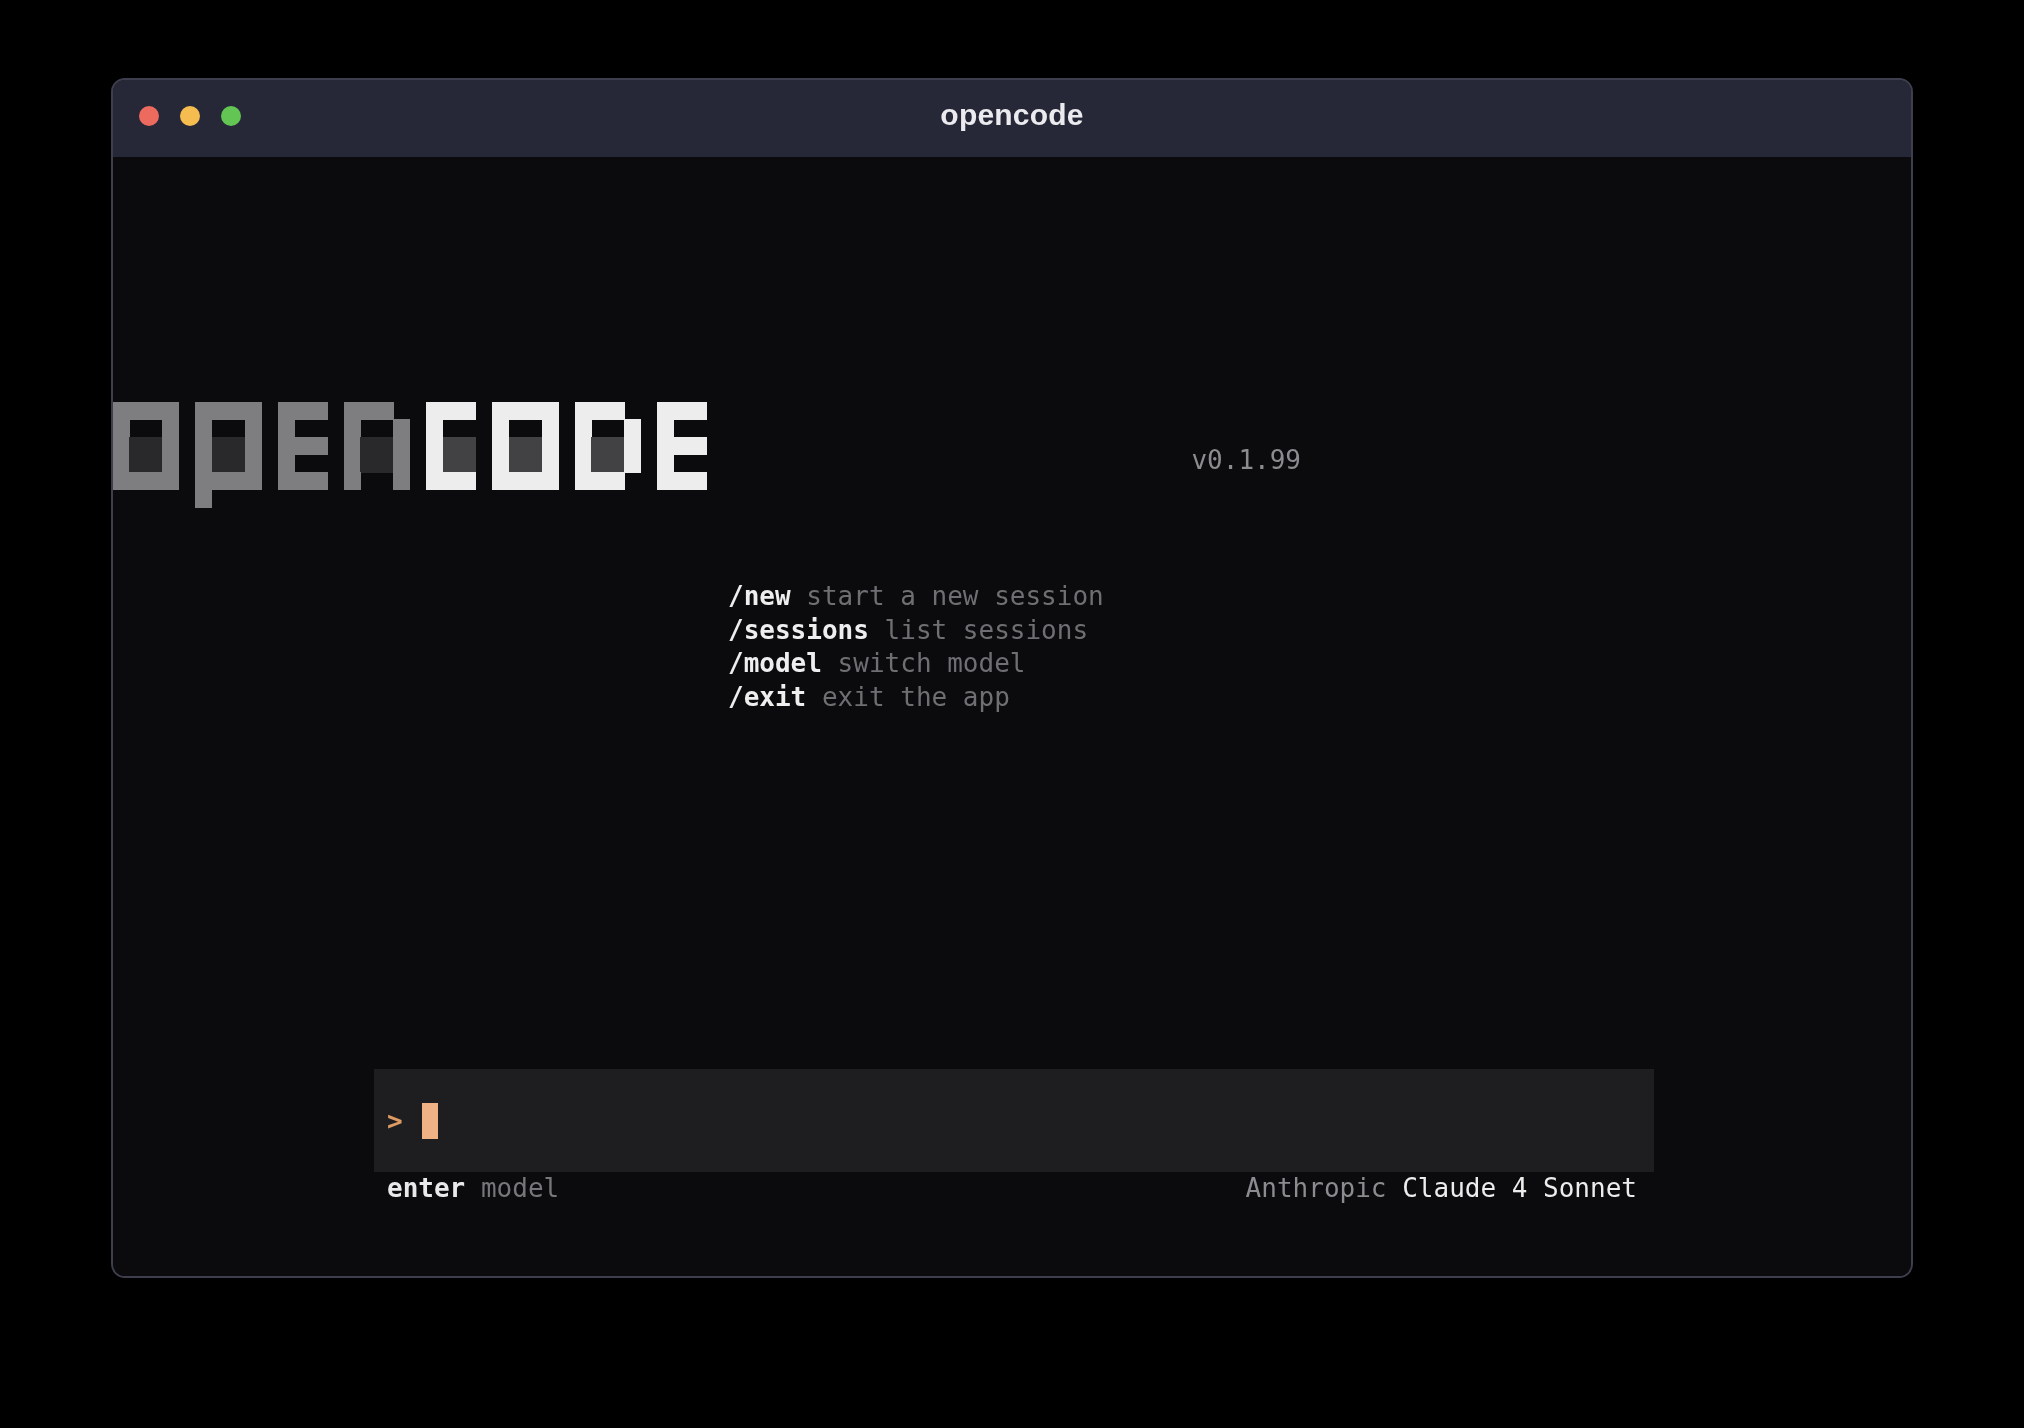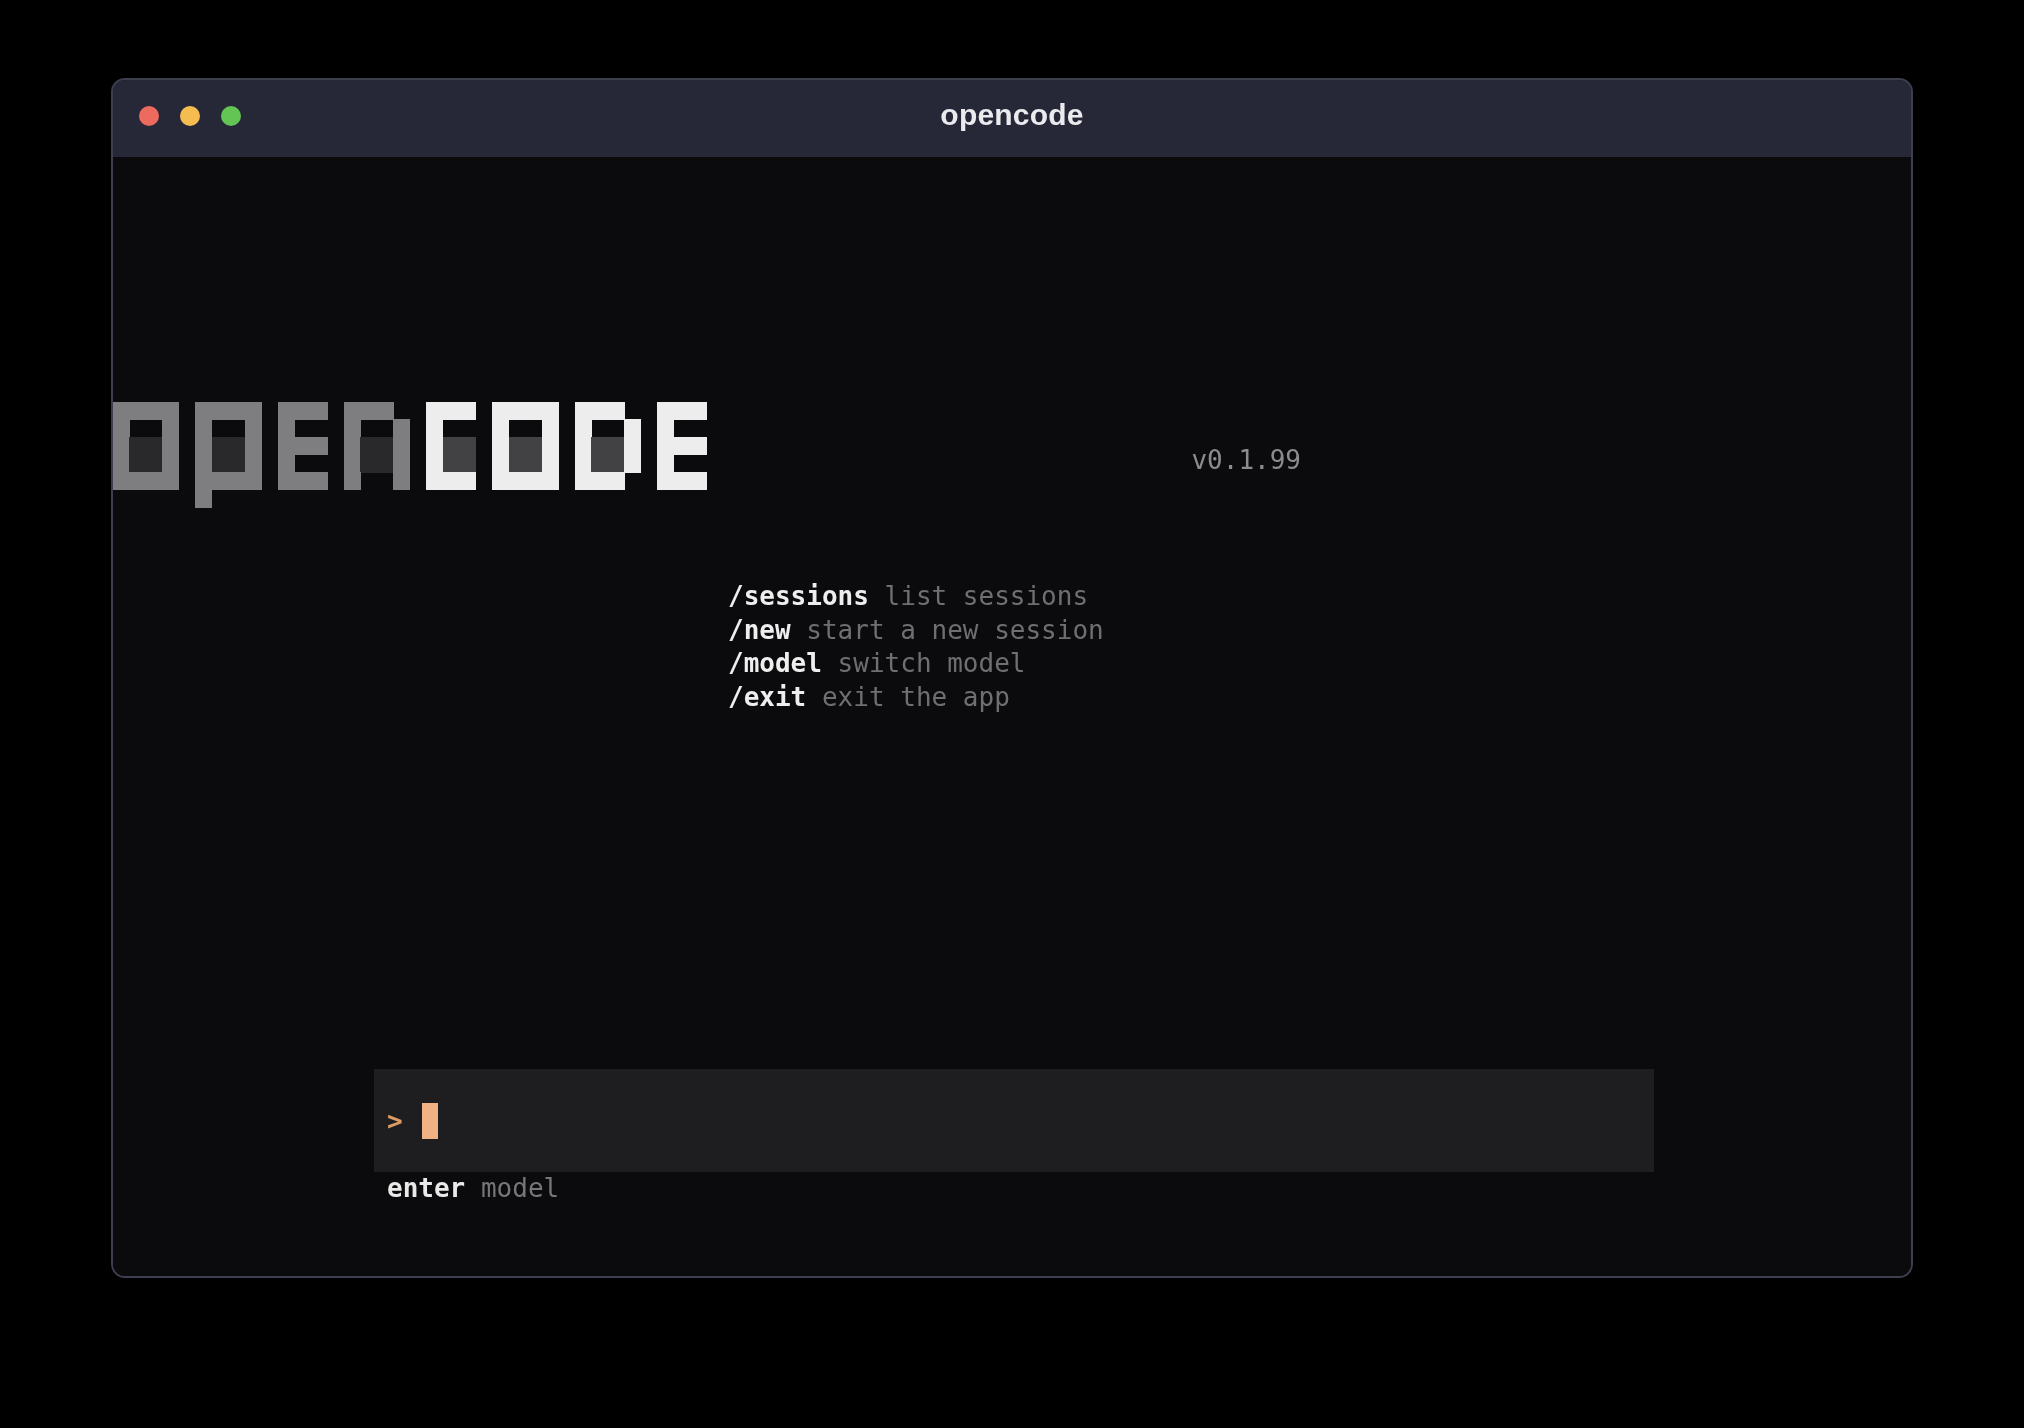--- a/index.html
+++ b/index.html
@@ -266,26 +266,26 @@
             <div class="logo-cell" style="left: -0.3px; top: 70.1px; width: 17.1px; height: 18.2px; background: rgb(237, 237, 238);"></div>
             <div class="logo-cell" style="left: 16.2px; top: 70.1px; width: 17.1px; height: 18.2px; background: rgb(237, 237, 238);"></div>
             <div class="logo-cell" style="left: 32.7px; top: 70.1px; width: 17.1px; height: 18.2px; background: rgb(237, 237, 238);"></div>
           </div>
         </div>
       <div class="version" id="logo-version" style="width: 594px;">v0.1.99</div>
     </div>
 
     <div class="commands">
       <div class="cmd-line">
+        <span class="cmd-name">/new</span>
+        <span class="cmd-desc">start a new session</span>
+      </div>
+      <div class="cmd-line">
         <span class="cmd-name">/sessions</span>
         <span class="cmd-desc">list sessions</span>
-      </div>
-      <div class="cmd-line">
-        <span class="cmd-name">/new</span>
-        <span class="cmd-desc">start a new session</span>
       </div>
       <div class="cmd-line">
         <span class="cmd-name">/model</span>
         <span class="cmd-desc">switch model</span>
       </div>
       <div class="cmd-line">
         <span class="cmd-name">/exit</span>
         <span class="cmd-desc">exit the app</span>
       </div>
     </div>
@@ -295,16 +295,20 @@
         <span class="prompt">&gt;</span>
         <span class="cursor"></span>
       </div>
     </div>
 
     <div class="statusbar">
       <div class="status-left">
         <span class="key">enter</span>
         <span class="action">model</span>
       </div>
+      <div class="status-right">
+        <span class="provider">Anthropic</span>
+        <span class="model">Claude 4 Sonnet</span>
+      </div>
     </div>
 
   </div>
 </div>
 
 </body></html>

